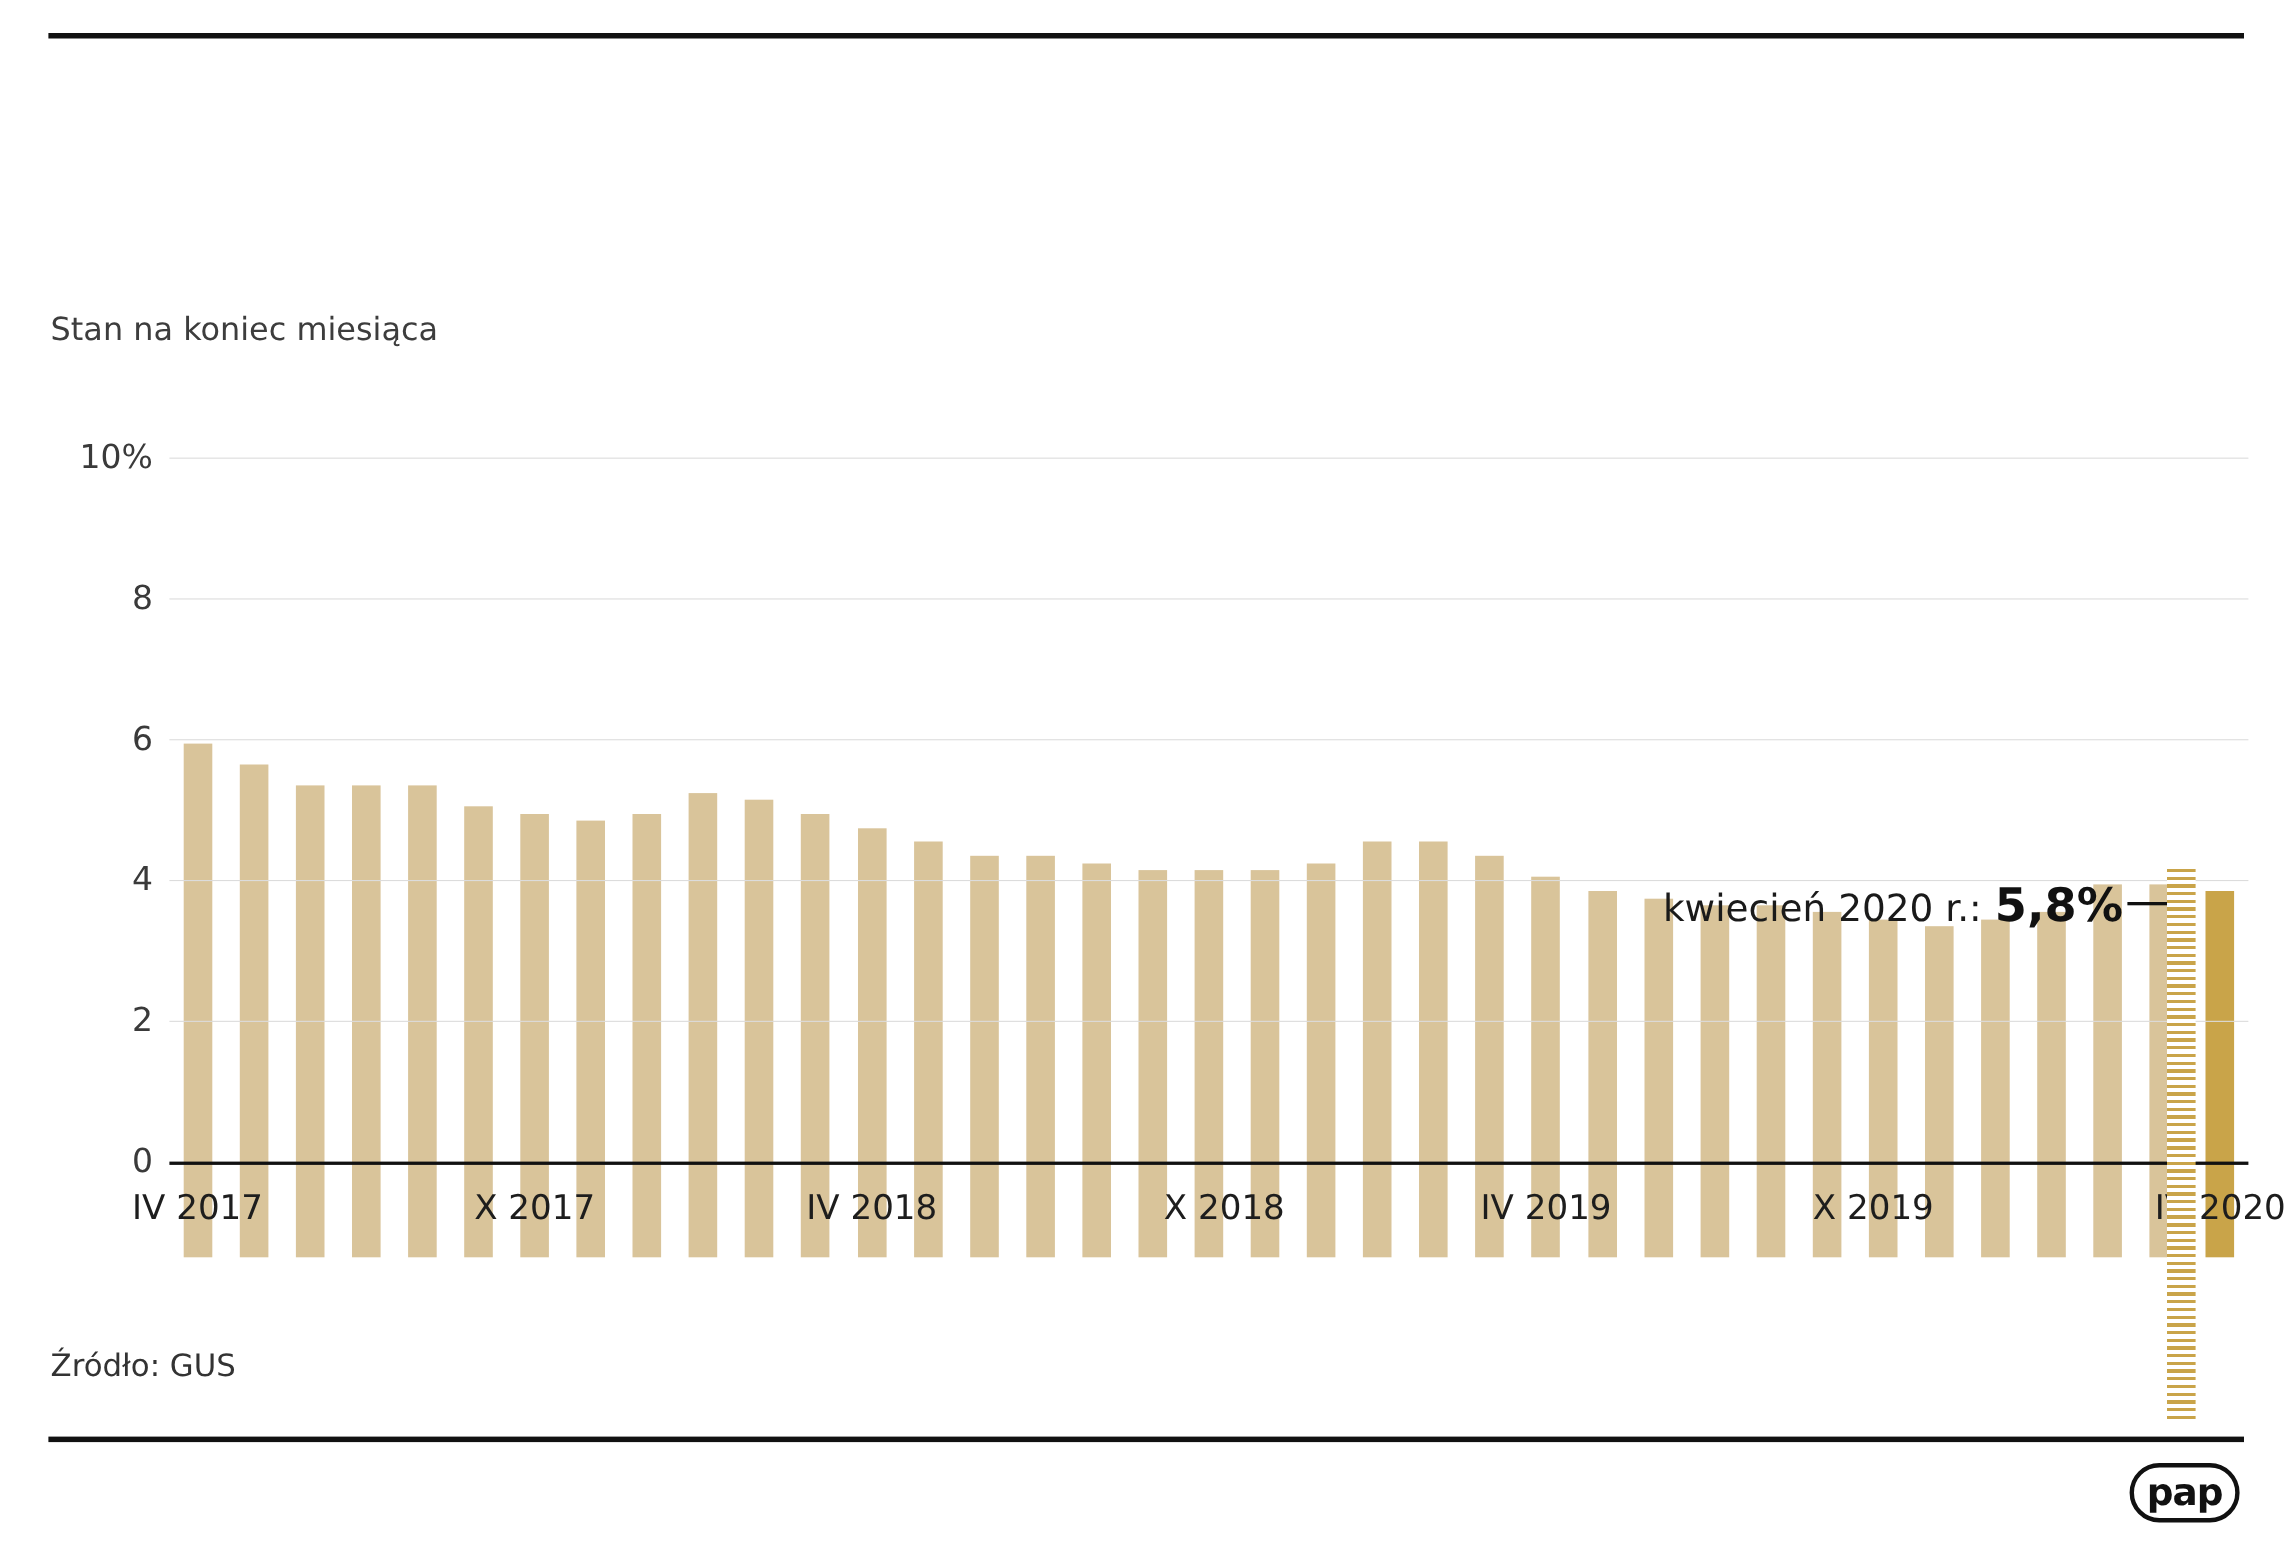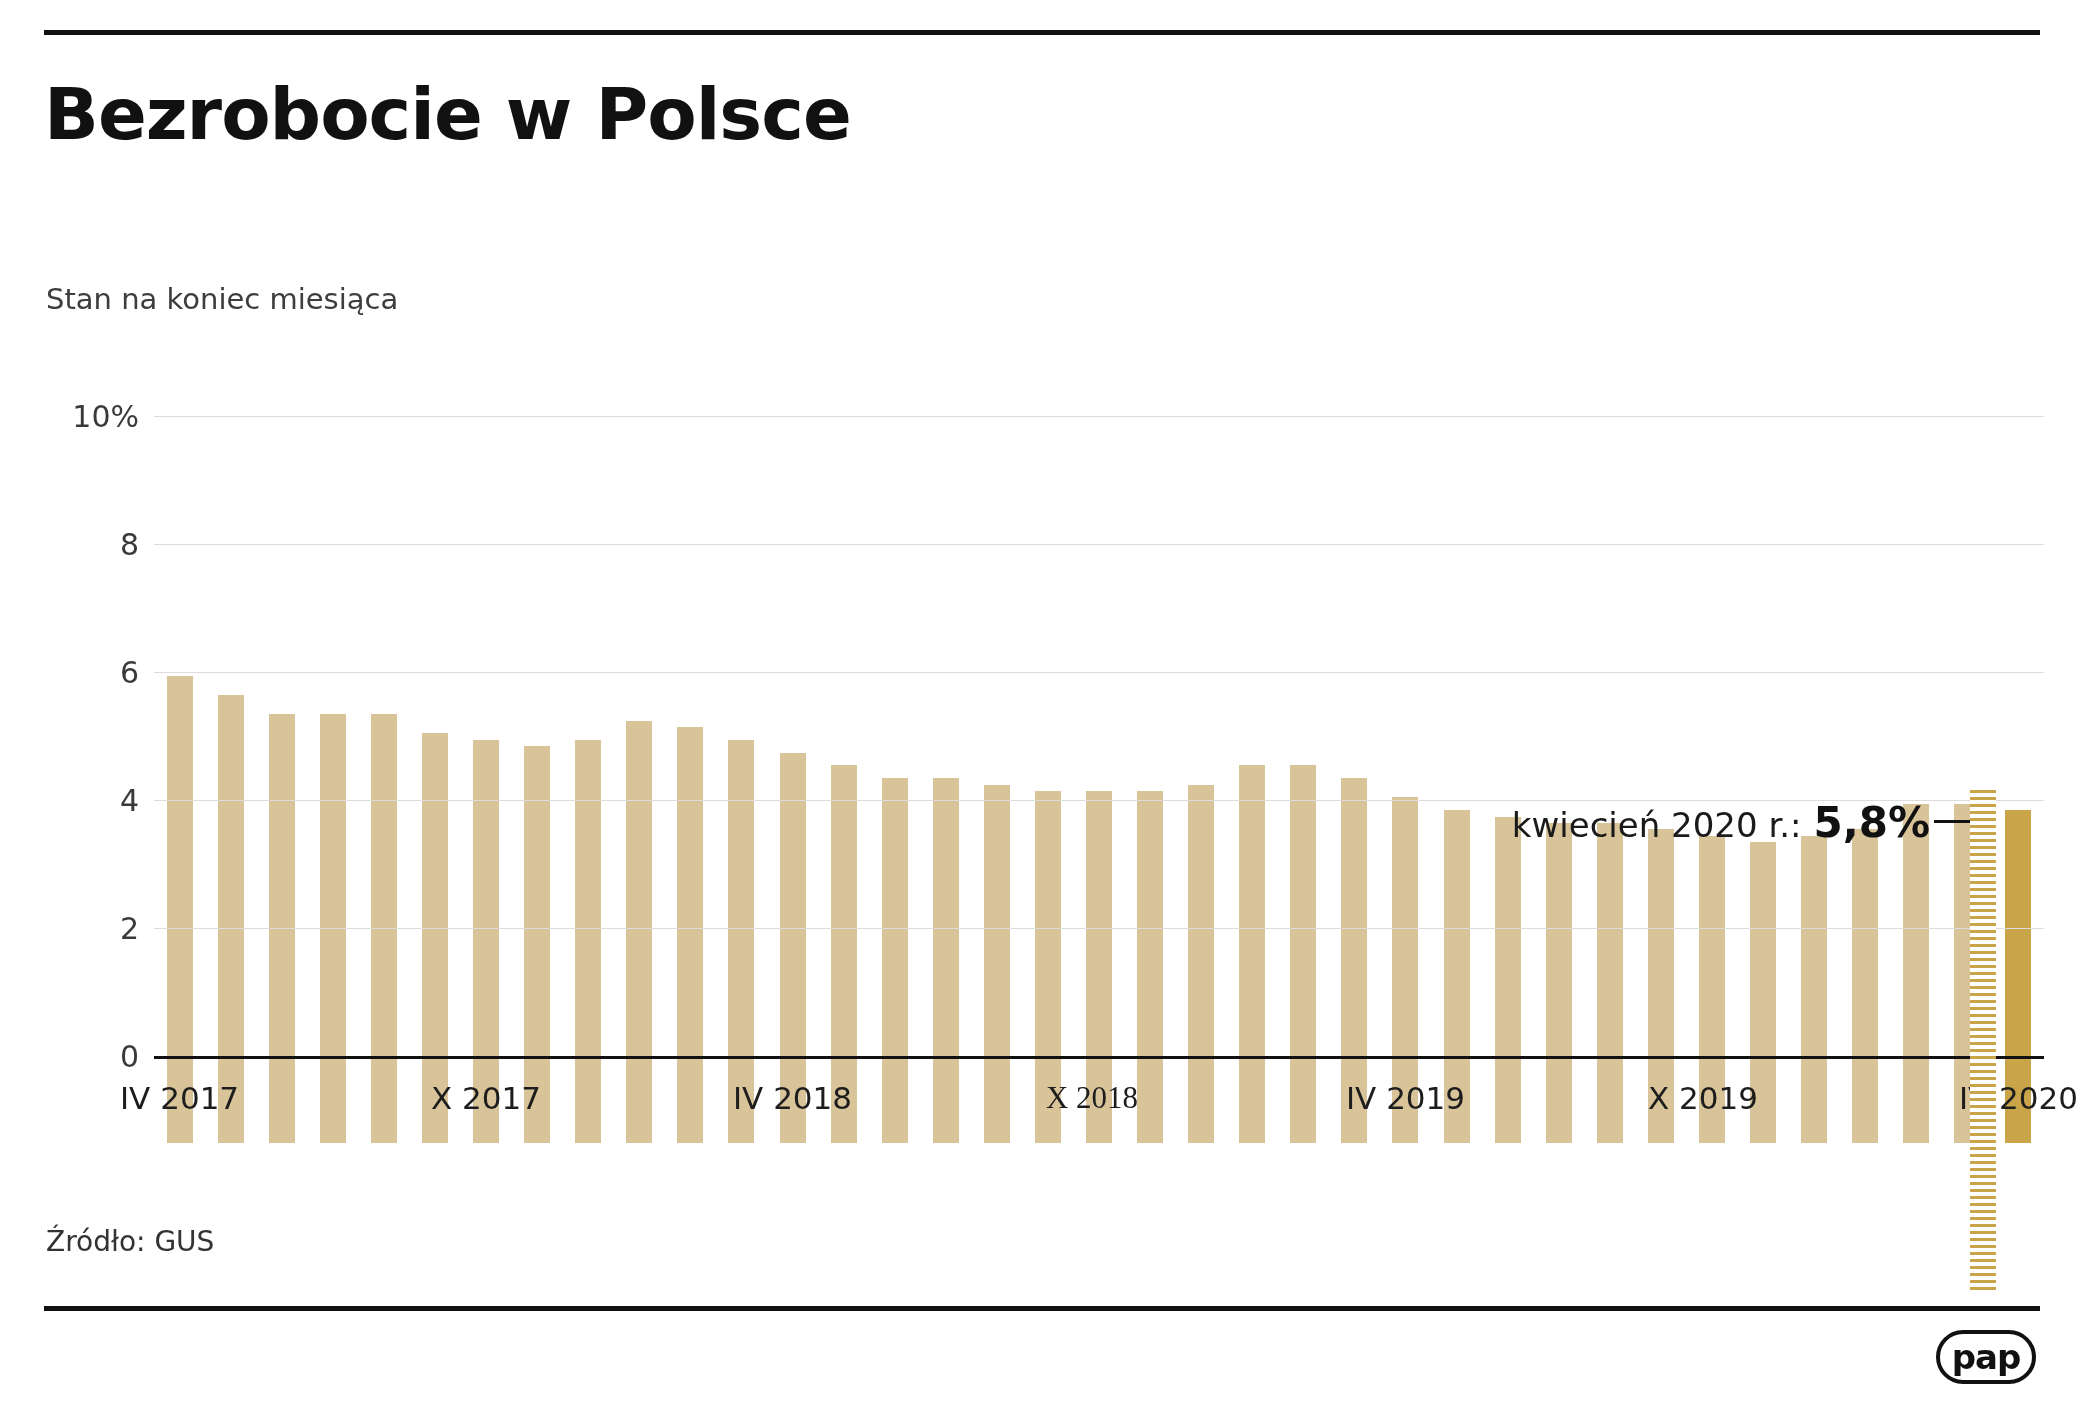--- a/index.html
+++ b/index.html
@@ -200,21 +200,20 @@
     box-sizing: border-box;
   }
 </style>
 </head>
 <body>
 
 <div class="page">
 
   <div class="rule-top"></div>
 
-  <div class="title">Bezrobocie w Polsce</div>
   <div class="subnote">Stan na koniec miesiąca</div>
 
   <div class="chart">
     <div class="plot" id="plot">
       <div class="bars" id="bars">
           <div class="bar" title="IV 2017: 7,3%" style="left: 12.5405px; height: 467.2px; width: 26px;"></div>
           <div class="bar" title="V 2017: 7%" style="left: 63.6216px; height: 448px; width: 26px;"></div>
           <div class="bar" title="VI 2017: 6,7%" style="left: 114.703px; height: 428.8px; width: 26px;"></div>
           <div class="bar" title="VII 2017: 6,7%" style="left: 165.784px; height: 428.8px; width: 26px;"></div>
           <div class="bar" title="VIII 2017: 6,7%" style="left: 216.865px; height: 428.8px; width: 26px;"></div>
@@ -261,21 +260,21 @@
         <div class="ylabel" style="top: 384px;">4</div>
         <div class="gridline" style="top: 512px;"></div>
         <div class="ylabel" style="top: 512px;">2</div>
         <div class="gridline zero" style="top: 640px;"></div>
         <div class="ylabel" style="top: 640px;">0</div>
       </div>
     <div class="xaxis" id="xaxis">
         <div class="xtick" style="left: 25.5405px;">IV 2017</div>
         <div class="xtick" style="left: 332.027px;">X 2017</div>
         <div class="xtick" style="left: 638.514px;">IV 2018</div>
-        <div class="xtick" style="left: 938px; font-family: Liberation Serif, serif;">X 2018</div>
+        <div class="xtick" style="left: 959px;">X 2018</div>
         <div class="xtick" style="left: 1251.49px;">IV 2019</div>
         <div class="xtick" style="left: 1549px;">X 2019</div>
         <div class="xtick" style="left: 1864.46px;">IV 2020</div>
       </div>
 
     <div class="callout-line"></div>
     <div class="callout">
       <span class="label">kwiecień 2020 r.:</span>
       <span class="value">5,8%</span>
     </div>

